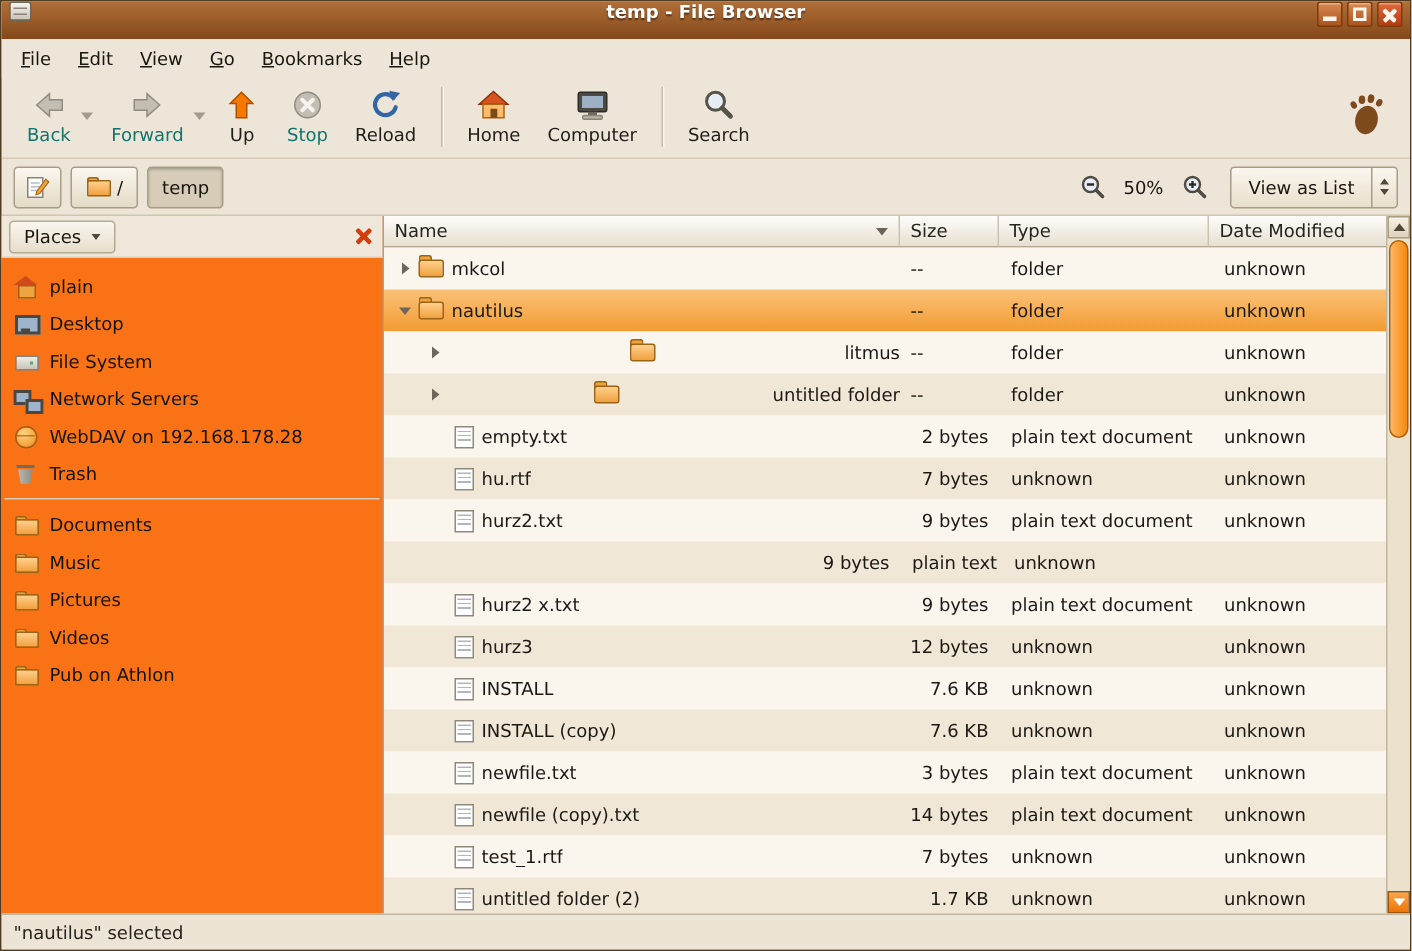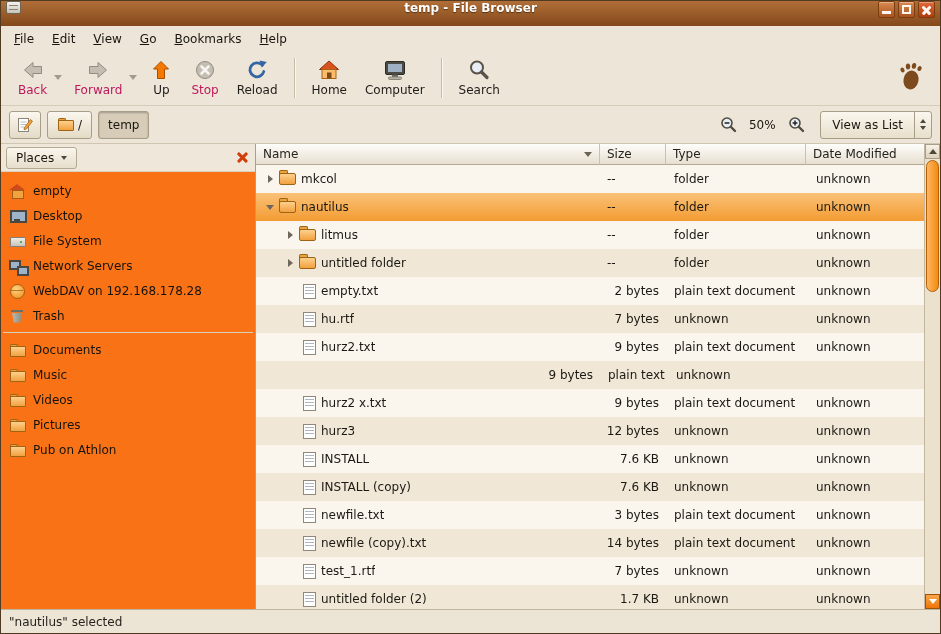--- a/index.html
+++ b/index.html
@@ -31,21 +31,21 @@
 
   
   .menubar{flex:0 0 26px;display:flex;align-items:center;padding:0 4px;background:#ede5d7;}
   .menu-item{padding:4px 9px;font-size:12px;color:#18150f;cursor:default;}
 
   
   .toolbar{flex:0 0 54px;display:flex;align-items:center;padding:2px 8px 4px;border-bottom:1px solid #d5cbb8;}
   .tbtn{display:flex;flex-direction:column;align-items:center;gap:1px;padding:3px 9px;font-size:12px;
         color:#1f1d19;border-radius:3px;cursor:pointer;}
   .tbtn svg{display:block;}
-  .tbtn.disabled{color:#be185d;cursor:default;}
+  .tbtn.disabled{color:#0f766e;cursor:default;}
   .tarrow{width:11px;align-self:center;display:flex;justify-content:center;margin:0 2px 0 -4px;cursor:pointer;}
   .tarrow::before{content:"";border-left:4px solid transparent;border-right:4px solid transparent;
         border-top:5px solid #a39c8e;}
   .tsep{width:0;border-left:1px solid #c6bca8;border-right:1px solid #faf7f0;height:40px;margin:0 7px;}
   .throbber{margin-left:auto;margin-right:8px;}
 
   
   .locationbar{flex:0 0 38px;display:flex;align-items:center;gap:6px;padding:0 8px;border-bottom:1px solid #cfc5b0;}
   .ebtn{width:32px;height:28px;border:1px solid #a89d86;border-radius:3px;display:flex;align-items:center;
         justify-content:center;background:linear-gradient(#fbf7ef,#e4dbc6);cursor:pointer;}
@@ -115,21 +115,21 @@
         background:linear-gradient(#fefdfb,#e7dfd0);border-right:1px solid #cbc2ae;border-bottom:1px solid #b4aa94;cursor:pointer;}
   .hcell.hname{justify-content:space-between;}
   .hcell.last{border-right:none;}
   .sort-arrow{border-left:4px solid transparent;border-right:4px solid transparent;border-top:5px solid #6b6456;}
   .rows{flex:1;overflow:hidden;}
   .row{height:28px;align-items:center;font-size:12px;color:#1c1914;cursor:default;}
   .row.even{background:#faf6ee;}
   .row.odd{background:#f0e7d6;}
   .row.selected{background:linear-gradient(#fac178,#f39c32);}
   .cname{display:flex;align-items:center;height:100%;overflow:hidden;white-space:nowrap;}
-  .pad0{padding-left:7px;} .pad1{padding-left:27px;} .pad1f{padding-left:47px;}
+  .pad0{padding-left:7px;} .pad1{padding-left:27px;justify-content:space-between;} .pad1f{padding-left:47px;}
   .exp{width:16px;flex:0 0 16px;height:16px;position:relative;cursor:pointer;}
   .exp.collapsed::before{content:"";position:absolute;left:5px;top:4px;border-left:5px solid #6e685c;
         border-top:4px solid transparent;border-bottom:4px solid transparent;}
   .exp.expanded::before{content:"";position:absolute;left:3px;top:6px;border-top:5px solid #6e685c;
         border-left:4px solid transparent;border-right:4px solid transparent;}
   .fi{position:relative;margin-right:5px;}
   .fi.folder{width:17px;height:12px;flex:0 0 17px;}
   .fi.folder::before{content:"";position:absolute;top:-3px;left:0;width:7px;height:4px;background:#eda33e;
         border:1px solid #9c6414;border-bottom:none;border-radius:2px 2px 0 0;}
   .fi.folder::after{content:"";position:absolute;inset:0;background:linear-gradient(#fdd08d,#f2a13f);
@@ -308,21 +308,21 @@
       <div class="side-header">
         <div class="places-btn">
           <span>Places</span>
           <span class="dd-arrow"></span>
         </div>
         <span class="side-close"></span>
       </div>
       <div class="place-list">
         <div class="place">
             <span class="si si-home"></span>
-            <span>empty</span>
+            <span>plain</span>
           </div>
         <div class="place">
             <span class="si si-desktop"></span>
             <span>Desktop</span>
           </div>
         <div class="place">
             <span class="si si-filesystem"></span>
             <span>File System</span>
           </div>
         <div class="place">
@@ -341,25 +341,25 @@
         <div class="place">
             <span class="si si-folder"></span>
             <span>Documents</span>
           </div>
         <div class="place">
             <span class="si si-folder"></span>
             <span>Music</span>
           </div>
         <div class="place">
             <span class="si si-folder"></span>
+            <span>Pictures</span>
+          </div>
+        <div class="place">
+            <span class="si si-folder"></span>
             <span>Videos</span>
-          </div>
-        <div class="place">
-            <span class="si si-folder"></span>
-            <span>Pictures</span>
           </div>
         <div class="place">
             <span class="si si-folder"></span>
             <span>Pub on Athlon</span>
           </div>
       </div>
     </div>
 
     <div class="main">
       <div class="list">

